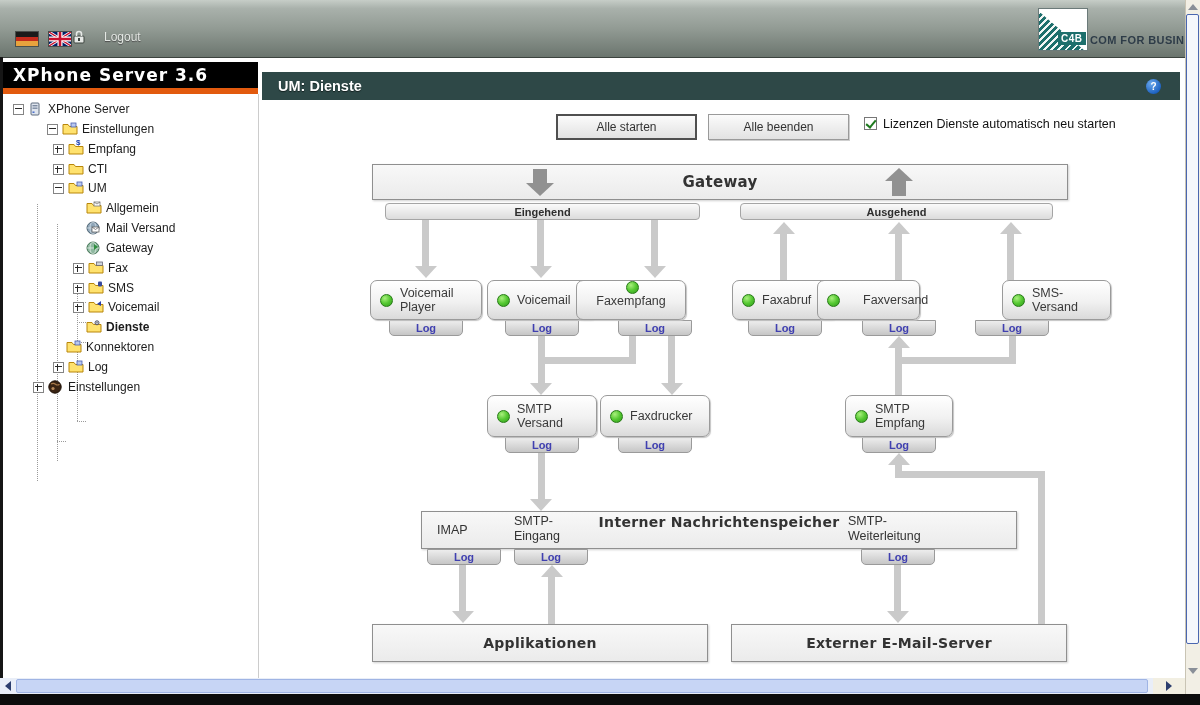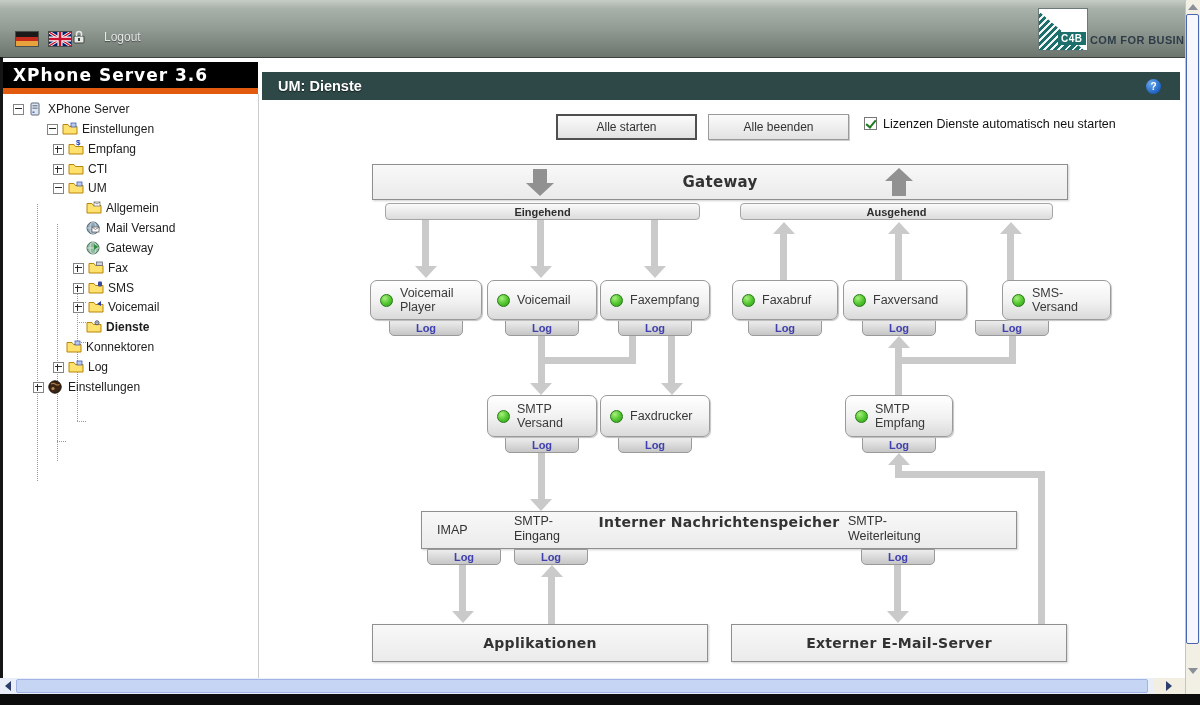--- a/index.html
+++ b/index.html
@@ -376,33 +376,33 @@
   <div class="svc-label">Voicemail Player</div>
 </div>
 <div class="logbtn" style="left:389px;top:320px;">Log</div>
 
 <div class="svc" style="left:487px;top:280px;">
   <div class="led"></div>
   <div class="svc-label">Voicemail</div>
 </div>
 <div class="logbtn" style="left:505px;top:320px;">Log</div>
 
-<div class="svc" style="left:600px;top:280px;">
+<div class="svc" style="left:576px;top:280px;flex-direction:column;">
   <div class="led"></div>
   <div class="svc-label">Faxempfang</div>
 </div>
 <div class="logbtn" style="left:618px;top:320px;">Log</div>
 
 <div class="svc" style="left:732px;top:280px;width:106px;">
   <div class="led"></div>
   <div class="svc-label">Faxabruf</div>
 </div>
 <div class="logbtn" style="left:748px;top:320px;">Log</div>
 
-<div class="svc" style="left:843px;top:280px;width:124px;">
+<div class="svc" style="left:817px;top:280px;width:103px;gap:16px;">
   <div class="led"></div>
   <div class="svc-label">Faxversand</div>
 </div>
 <div class="logbtn" style="left:862px;top:320px;">Log</div>
 
 <div class="svc" style="left:958px;top:280px;width:109px;margin-left:44px;">
   <div class="led"></div>
   <div class="svc-label" style="max-width:62px;">SMS-Versand</div>
 </div>
 <div class="logbtn" style="left:975px;top:320px;">Log</div>

